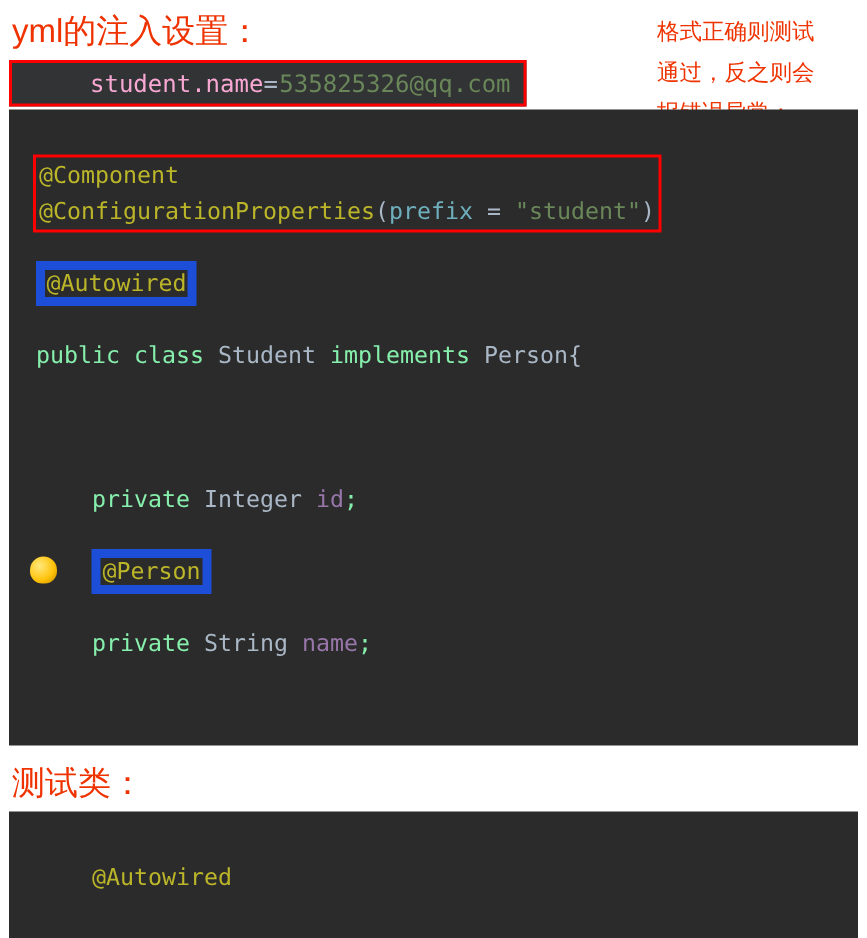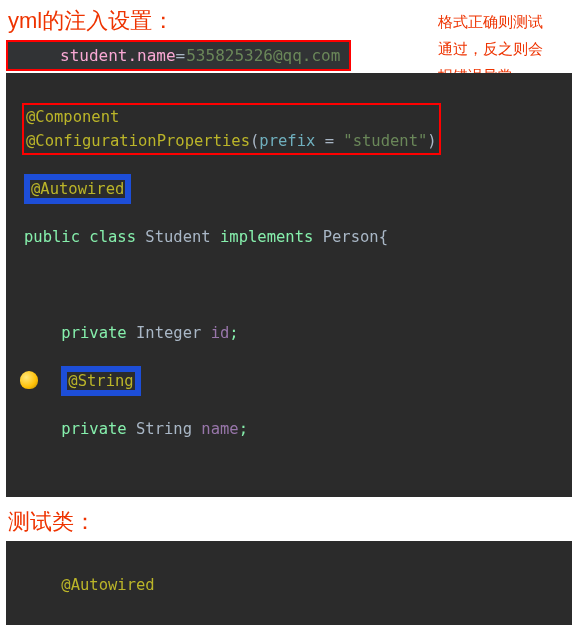--- a/index.html
+++ b/index.html
@@ -47,21 +47,21 @@
   </div>
 
 
   <div class="code-block" style="position:relative; padding-left:18px;">
 <span class="line"><span class="redbox-wrap" style="display:inline-block; padding:0 2px;"><span class="kw-yellow">@Component</span>
 <span class="kw-yellow">@ConfigurationProperties</span><span>(</span><span class="kw-teal">prefix </span><span>= </span><span class="kw-green">"student"</span><span>)</span></span></span>
 <span class="line"><span class="redbox-inline"><span class="kw-yellow">@Autowired</span></span></span>
 <span class="line"><span class="kw-orange">public </span><span class="kw-orange">class </span><span>Student </span><span class="kw-orange">implements </span><span>Person</span><span>{</span></span>
 <span class="line"> </span>
 <span class="line">    <span class="kw-orange">private </span><span>Integer </span><span class="kw-purple">id</span><span class="kw-orange">;</span></span>
-<span class="line" style="position:relative;"><span class="bulb" style="top:2px;"></span>    <span class="redbox-inline"><span class="kw-yellow">@String</span></span></span>
+<span class="line" style="position:relative;"><span class="bulb" style="top:2px;"></span>    <span class="redbox-inline"><span class="kw-yellow">@Person</span></span></span>
 <span class="line">    <span class="kw-orange">private </span><span>String </span><span class="kw-purple">name</span><span class="kw-orange">;</span></span>
   </div>
 
   <div class="heading">测试类：</div>
 
   <div class="code-block code-block-2" style="padding-left:18px;">
 <span class="line">    <span class="kw-yellow">@Autowired</span></span>
 
 
 

